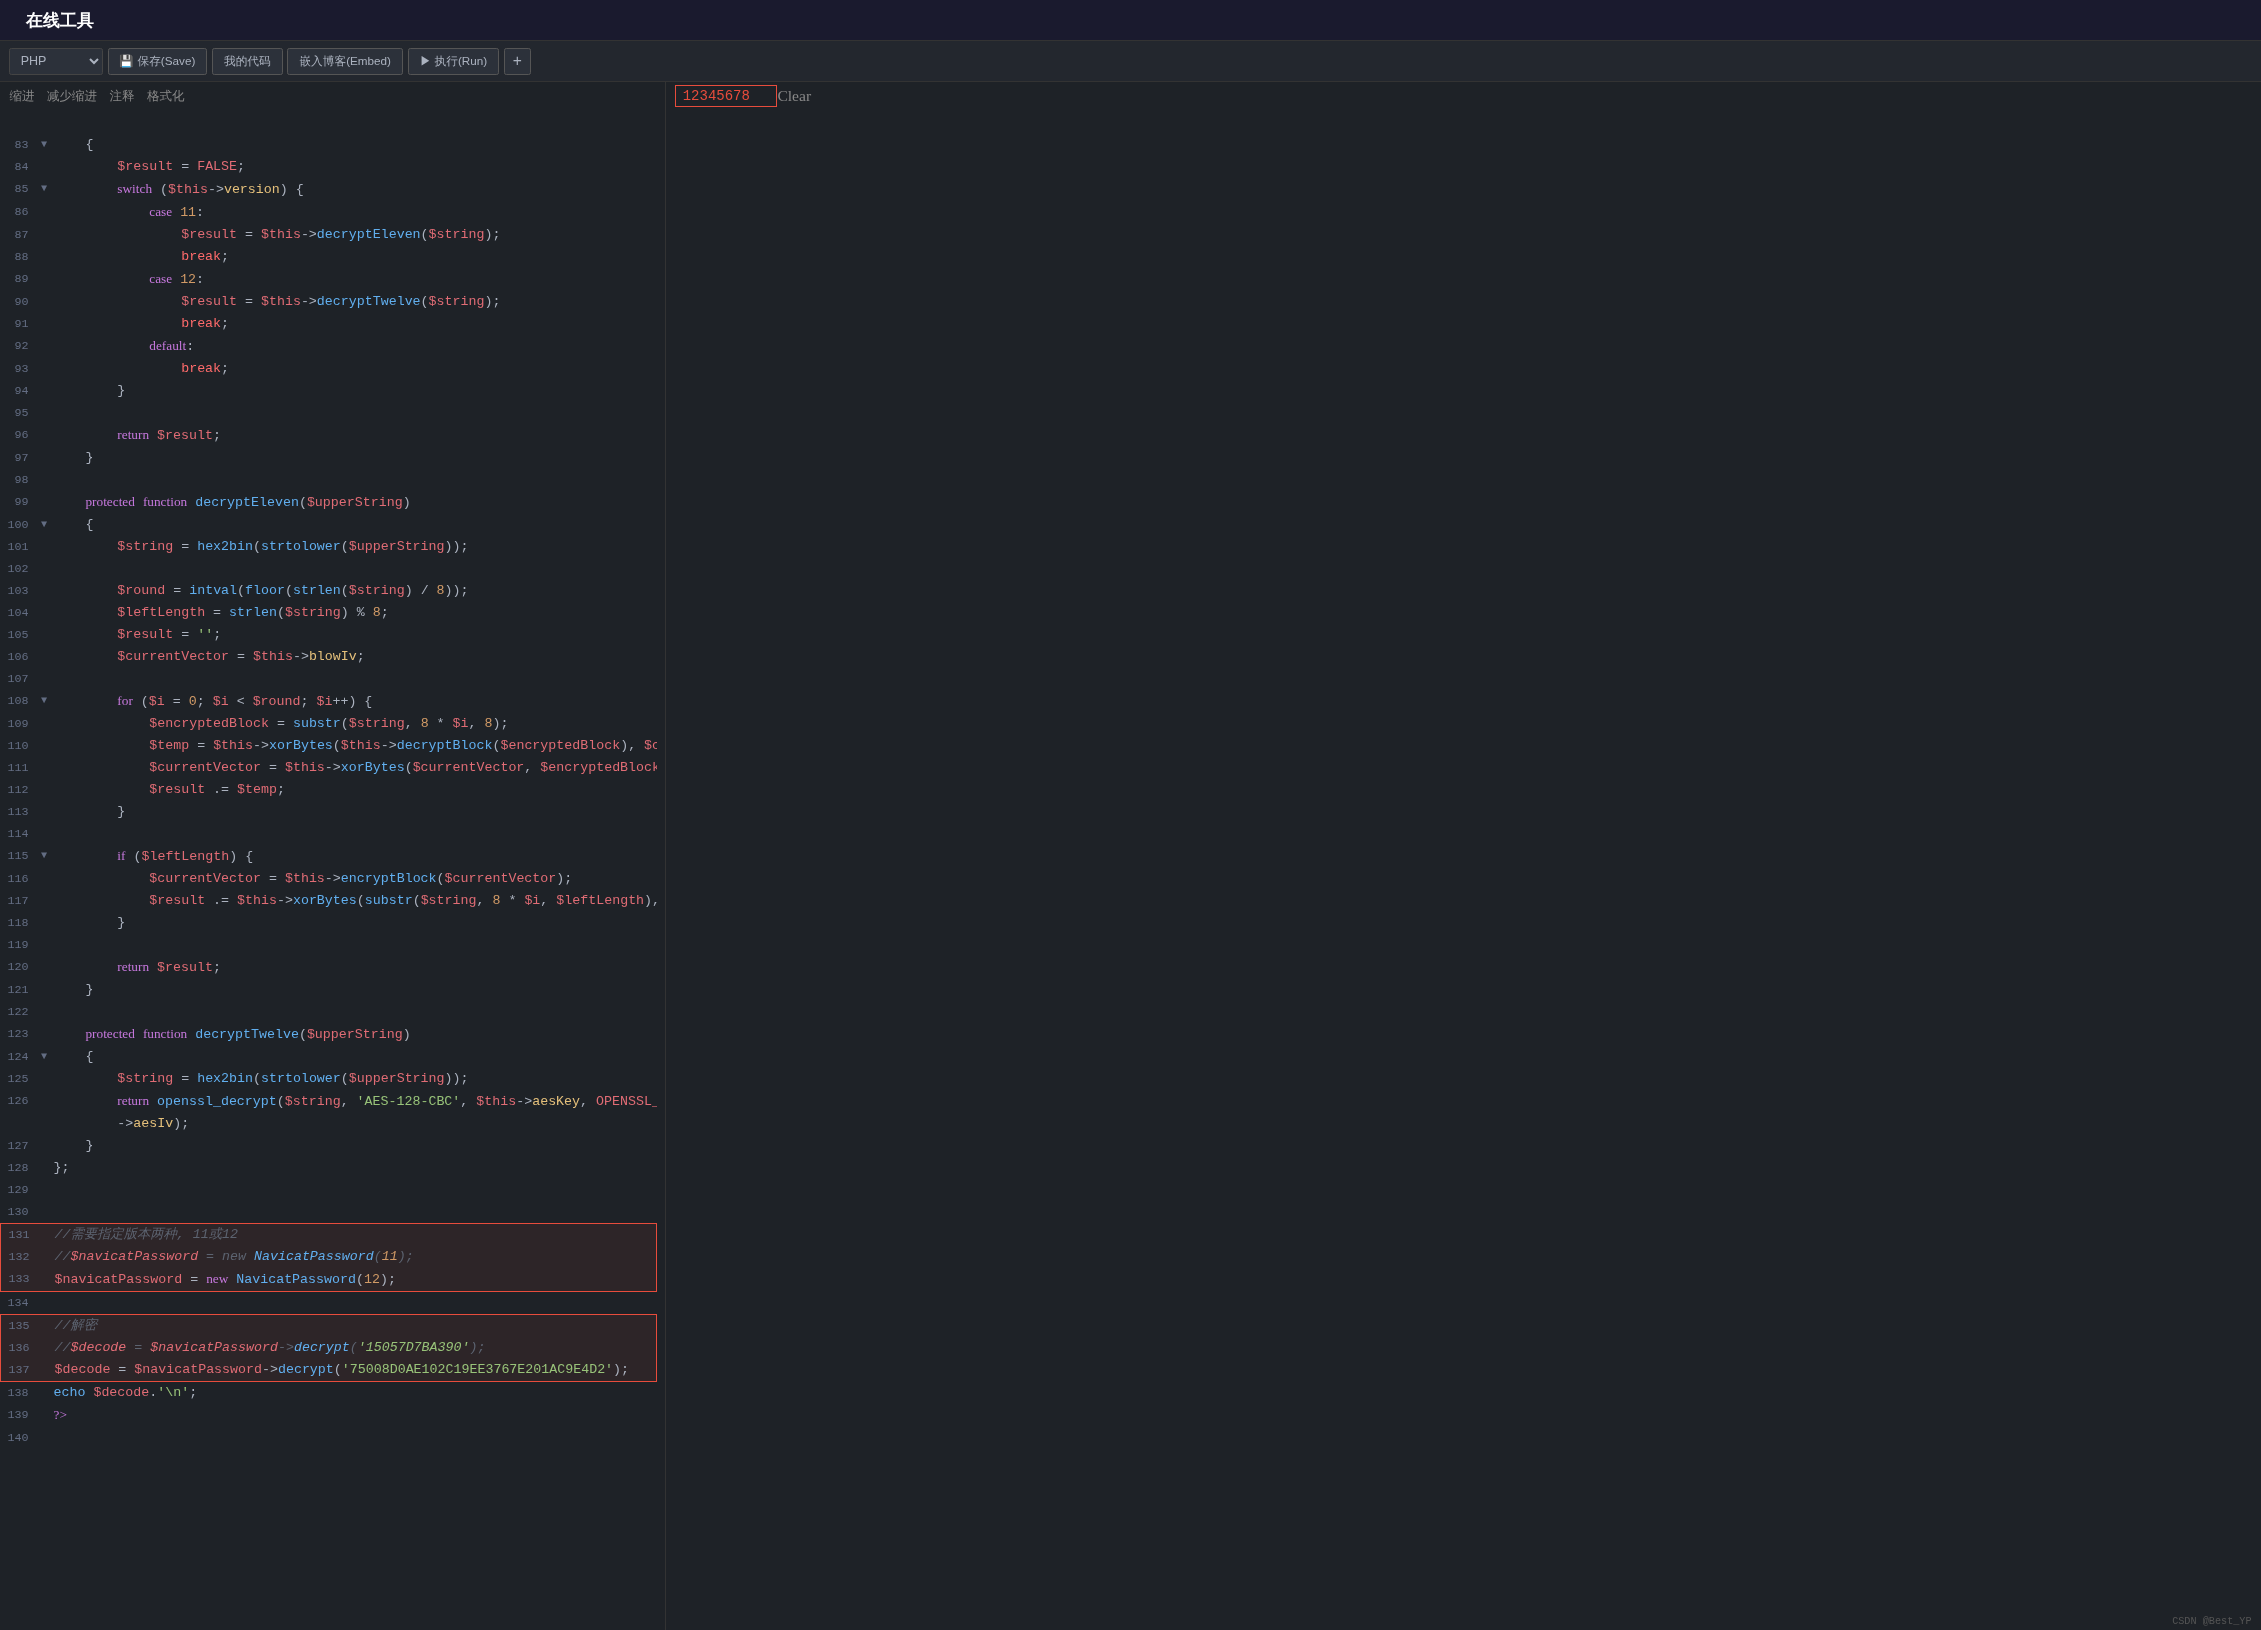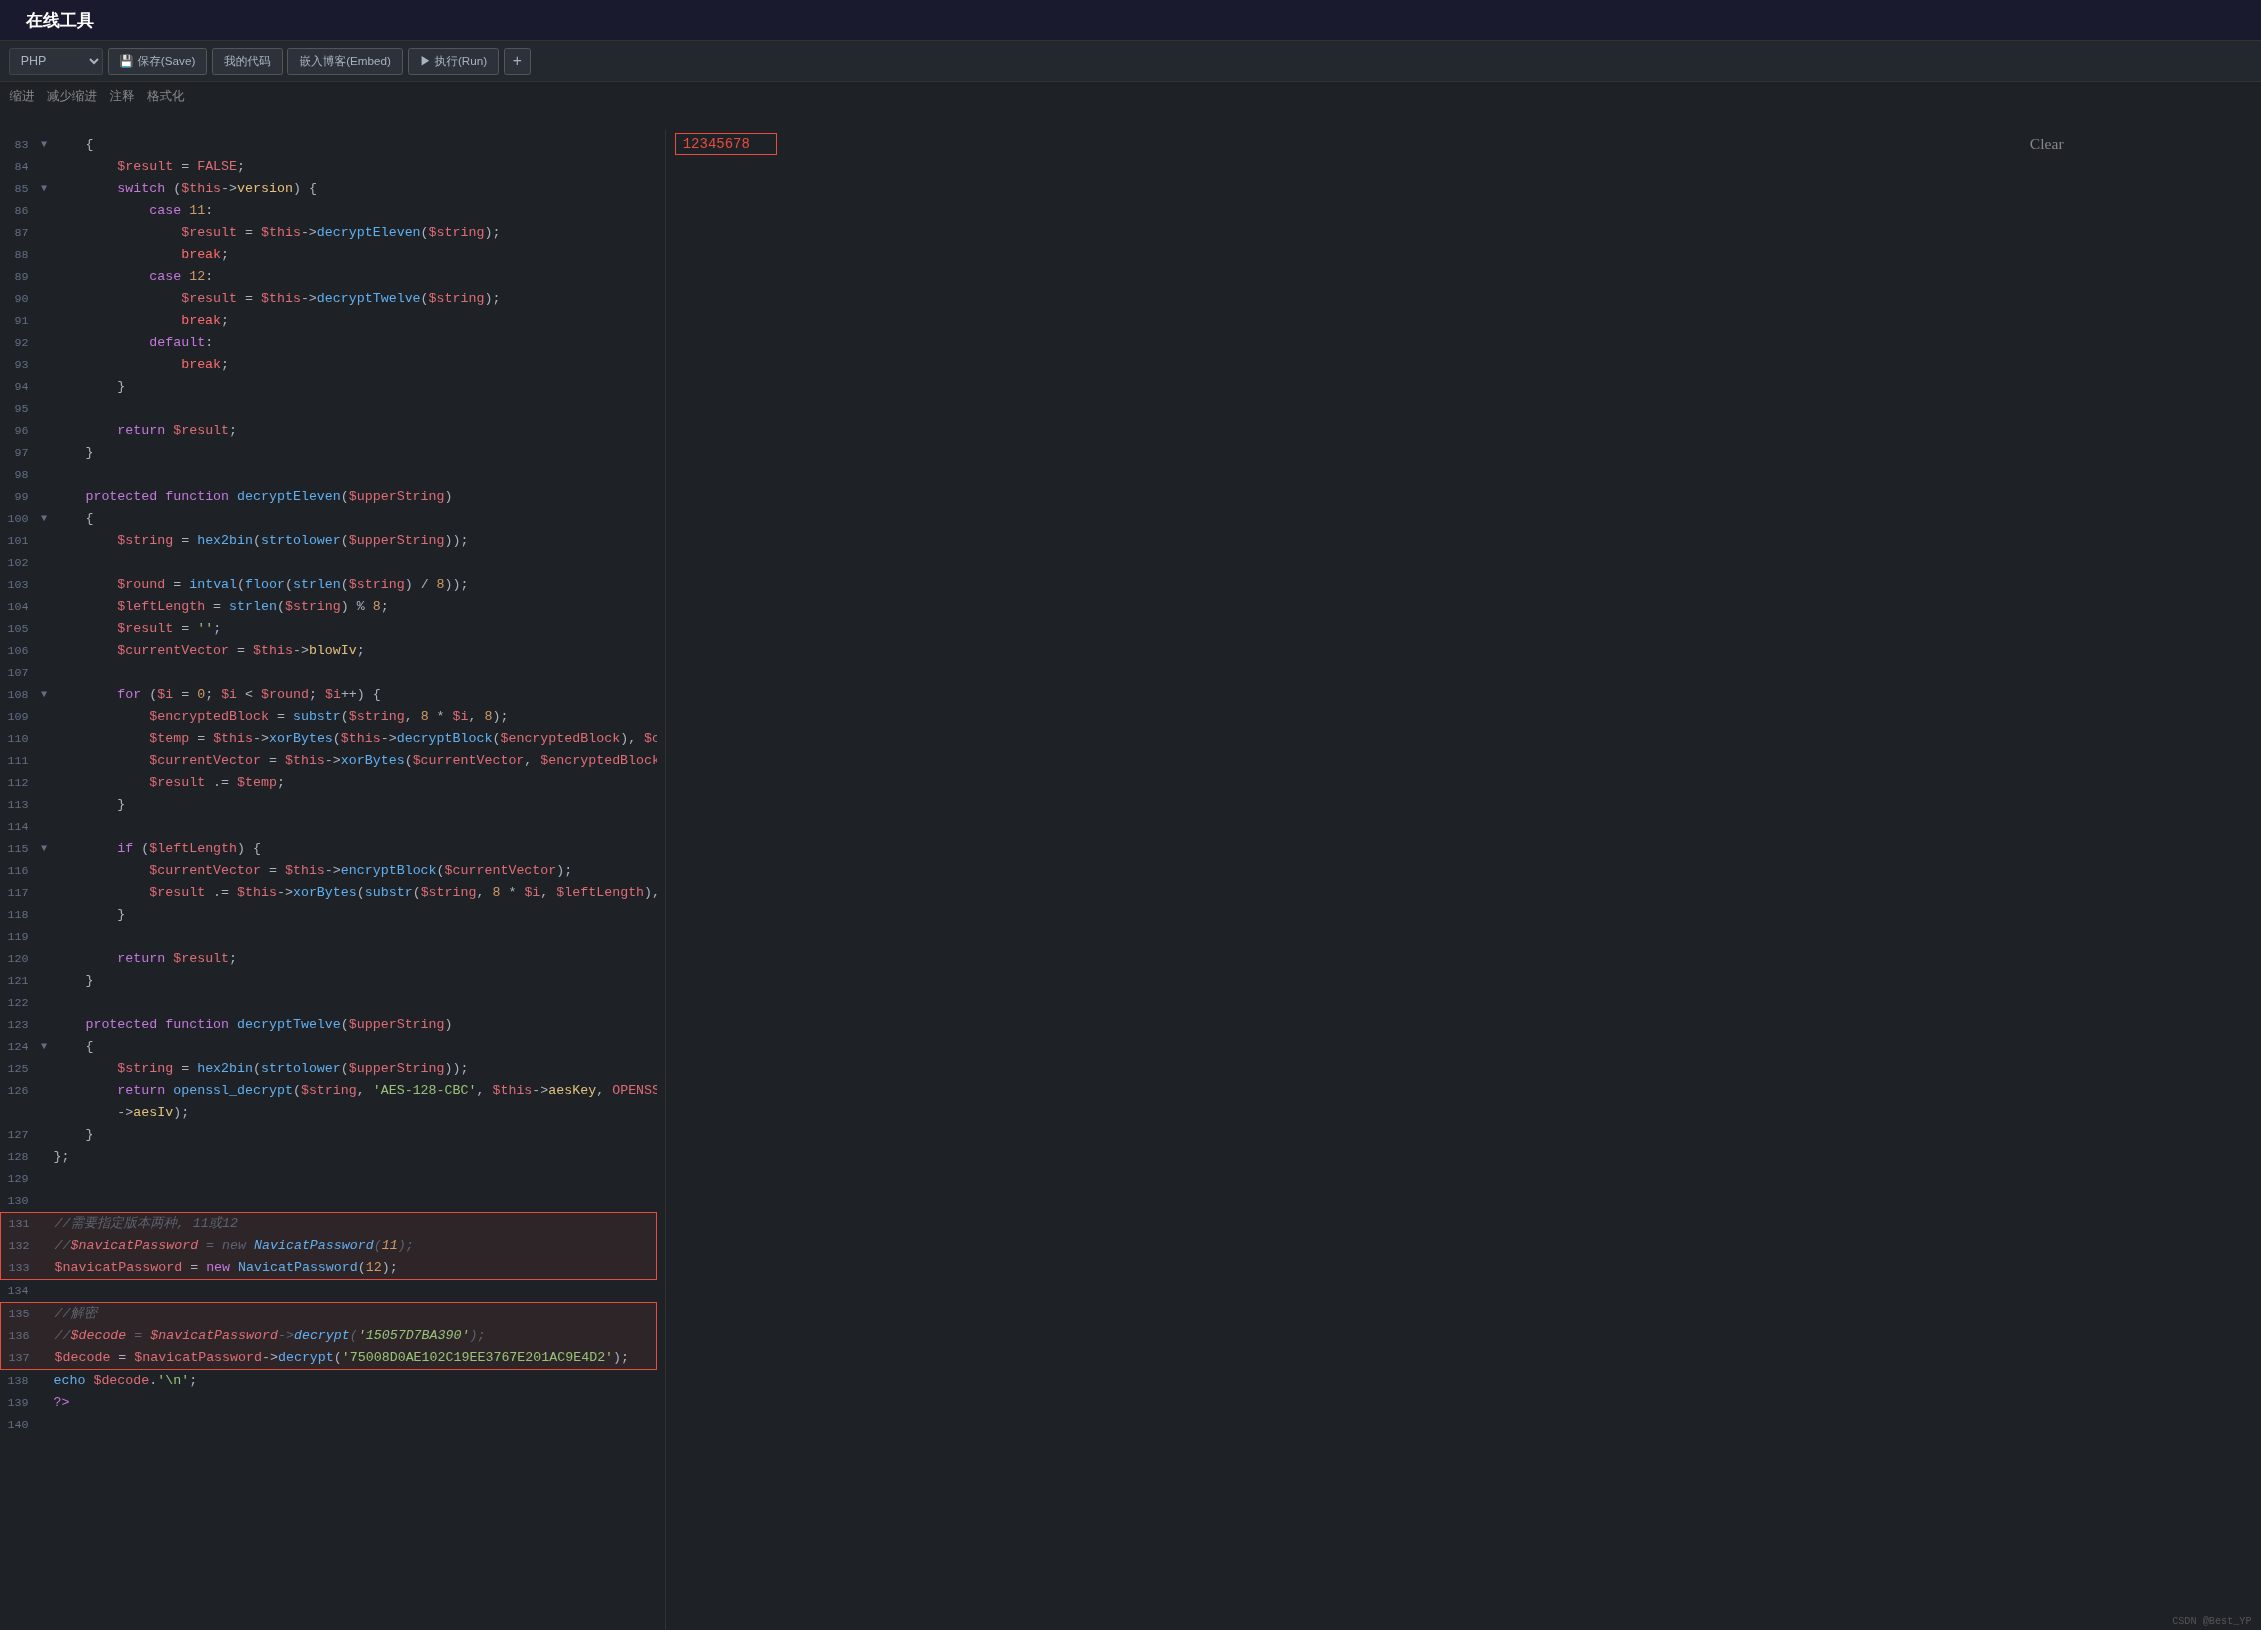--- a/index.html
+++ b/index.html
@@ -109,22 +109,21 @@
     #editor-actions span {
       cursor: pointer;
       color: #888;
     }
     
     #right-panel {
       width: 1408px;
       background: #1e2227;
       border-left: 0.8px solid #333;
       display: flex;
-      flex-direction: column;
-      margin-top: 48px;
+      flex-direction: row;
     }
     #right-panel-toolbar {
       display: flex;
       align-items: center;
       justify-content: space-between;
       padding: 3.1px 9.4px;
       height: 28px;
     }
     .line-number-input {
       background: transparent;
@@ -174,21 +173,21 @@
       font-size: 10.2px;
       line-height: 22px;
       cursor: pointer;
     }
     .code-text {
       flex: 1;
       white-space: pre;
       line-height: 22px;
     }
     
-    .kw { color: #c678dd; }
+    .kw { color: #c678dd; font-family: Liberation Serif, serif; }
     .kw2 { color: #e06c75; }
     .fn { color: #61afef; }
     .str { color: #98c379; }
     .var { color: #e06c75; }
     .num { color: #d19a66; }
     .op { color: #abb2bf; }
     .cm { color: #5c6370; font-style: italic; }
     .prop { color: #e5c07b; }
     .plain { color: #abb2bf; }
     .red-highlight { color: #ff6b6b; }

